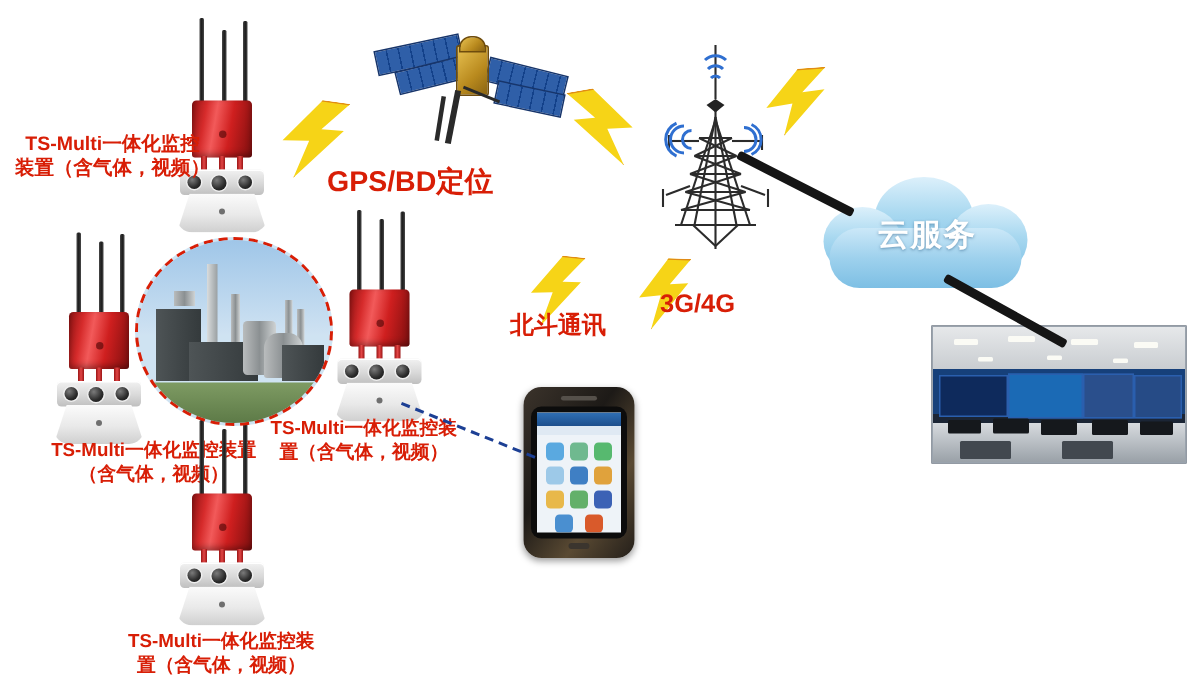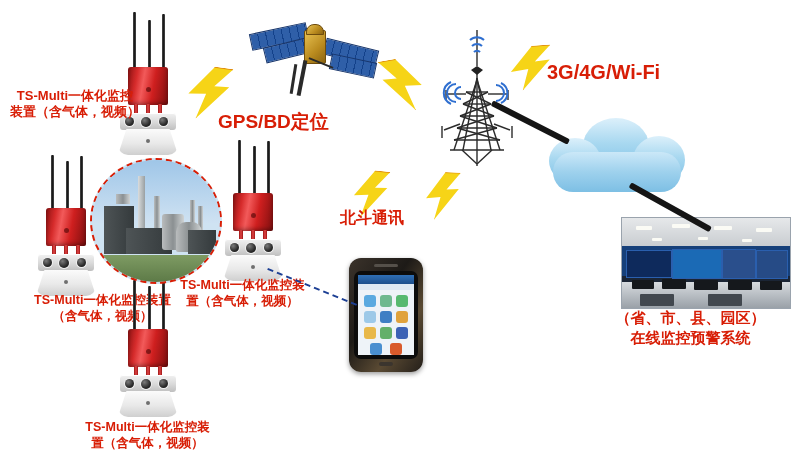--- a/index.html
+++ b/index.html
@@ -247,20 +247,21 @@
       <path d="M69,61 A11,11 0 0 1 69,81"></path>
     </g>
   </svg>
 
   <div class="cloud" style="left:543px;top:118px;width:150px;height:80px;">
     <div class="puff" style="left:40px;top:0px;width:66px;height:56px;"></div>
     <div class="puff" style="left:6px;top:20px;width:52px;height:46px;"></div>
     <div class="puff" style="left:90px;top:18px;width:52px;height:48px;"></div>
     <div class="base" style="left:10px;top:34px;width:128px;height:40px;"></div>
   </div>
+  <div class="cloud-text" style="left:543px;top:142px;width:150px;text-align:center;font-size:21px;">云服务</div>
 
   <div class="tablet" style="left:349px;top:258px;width:74px;height:114px;">
     <div class="tab-speaker" style="left:25px;top:6px;width:24px;"></div>
     <div class="tablet-inner" style="left:5px;top:13px;width:64px;height:88px;"></div>
     <div class="screen" style="left:9px;top:17px;width:56px;height:80px;">
       <div class="sc-bar"></div>
       <div class="sc-sub"></div>
       <div class="app" style="left:6px;top:20px;width:12px;height:12px;background:#5aa9e0;"></div>
       <div class="app" style="left:22px;top:20px;width:12px;height:12px;background:#6fb98f;"></div>
       <div class="app" style="left:38px;top:20px;width:12px;height:12px;background:#57b96f;"></div>
@@ -292,32 +293,30 @@
     <div class="r-screen" style="left:134px;top:32px;width:30px;height:27px;background:#264b86;"></div>
     <div class="r-desk" style="left:0px;top:64px;width:168px;height:26px;"></div>
     <div class="r-mon" style="left:10px;top:62px;width:22px;height:9px;"></div>
     <div class="r-mon" style="left:40px;top:61px;width:24px;height:10px;"></div>
     <div class="r-mon" style="left:72px;top:62px;width:24px;height:10px;"></div>
     <div class="r-mon" style="left:106px;top:62px;width:24px;height:10px;"></div>
     <div class="r-mon" style="left:138px;top:63px;width:22px;height:9px;"></div>
     <div class="r-mon" style="left:18px;top:76px;width:34px;height:12px;background:#42484f;"></div>
     <div class="r-mon" style="left:86px;top:76px;width:34px;height:12px;background:#42484f;"></div>
   </div>
-  <div class="lbl" style="left:588px;top:308px;width:205px;font-size:15px;line-height:1.35;">（省、市、县、园区）
-在线监控预警系统</div>
 
   <div class="bolt" style="left:186px;top:66px;width:42px;height:52px;transform:rotate(8deg);"></div>
   <div class="bolt" style="left:382px;top:58px;width:40px;height:52px;transform:rotate(-10deg) scaleX(-1);"></div>
   <div class="bolt" style="left:508px;top:46px;width:42px;height:42px;transform:rotate(-4deg);"></div>
   <div class="bolt" style="left:352px;top:170px;width:34px;height:46px;transform:rotate(6deg);"></div>
   <div class="bolt" style="left:424px;top:172px;width:34px;height:46px;transform:rotate(2deg);"></div>
 
   <div class="solidline" style="left:492px;top:100px;width:86px;height:6px;transform:rotate(27deg);"></div>
 
   <div class="solidline" style="left:630px;top:182px;width:92px;height:6px;transform:rotate(29deg);"></div>
 
   <div class="dashline" style="left:268px;top:268px;width:96px;transform:rotate(22deg);"></div>
 
   <div class="lbl" style="left:340px;top:208px;width:110px;text-align:left;font-size:16px;">北斗通讯</div>
   <div class="lbl" style="left:218px;top:110px;width:170px;text-align:left;font-size:19px;">GPS/BD定位</div>
-  <div class="lbl" style="left:547px;top:60px;width:200px;text-align:left;font-size:20px;">3G/4G/Wi-Fi</div>
+  <div class="lbl" style="left:440px;top:192px;width:90px;text-align:left;font-size:17px;">3G/4G</div>
 
 </div>
 
 </body></html>

